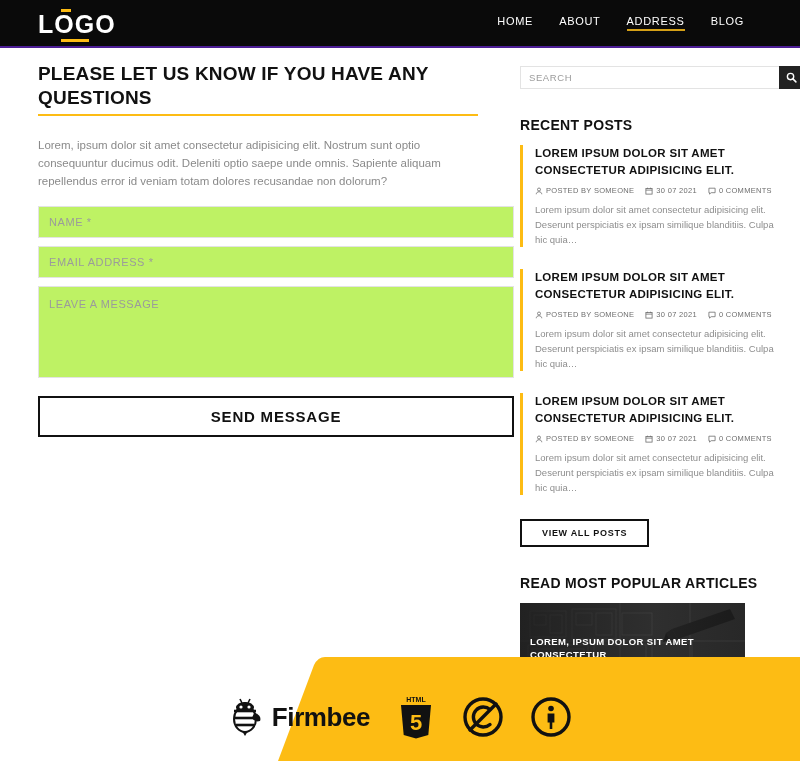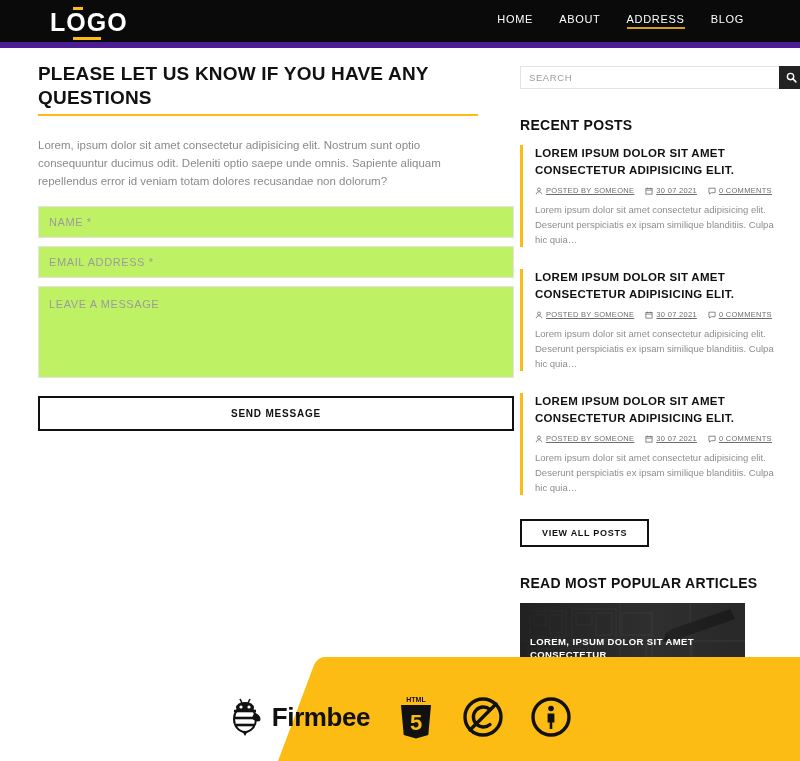--- a/index.html
+++ b/index.html
@@ -12,22 +12,22 @@
   }
   .page { position: relative; width: 800px; height: 761px; background: #fff; }
 
   
   .header {
     height: 48px;
     background: #0a0a0a;
     display: flex;
     align-items: center;
     justify-content: space-between;
-    padding: 0 56px 0 50px;
-    border-bottom: 6px solid #4c1d95;
+    padding: 0 56px 0 38px;
+    border-bottom: 2px solid #4c1d95;
     text-align: center;
   }
   .logo-wrap { position: relative; display: inline-block; padding-top: 2px; }
   .logo-text {
     color: #ffffff;
     font-size: 25px;
     font-weight: 700;
     letter-spacing: 1px;
     line-height: 26px;
   }
@@ -110,21 +110,21 @@
   .field-message {
     height: 92px;
     resize: none;
     line-height: 16px;
   }
   .send-btn {
     width: 100%;
     background: #ffffff;
     border: 2px solid #111111;
     color: #111111;
-    font-size: 10px;
+    font-size: 15px;
     font-weight: 700;
     letter-spacing: 0.8px;
     padding: 10px 0;
     margin-top: 6px;
     cursor: pointer;
     font-family: "Liberation Sans", sans-serif;
   }
 
   
   .search-row { display: flex; width: 283px; height: 23px; }
@@ -175,21 +175,20 @@
     letter-spacing: 0.3px;
   }
   .post-meta {
     display: flex;
     align-items: flex-end;
     gap: 11px;
     margin-top: 7px;
     font-size: 7.5px;
     letter-spacing: 0.3px;
     color: #6d6d6d;
-    text-decoration: underline;
   }
   .meta-item { display: flex; align-items: center; gap: 3px; white-space: nowrap; }
   .meta-item svg { width: 8px; height: 8px; flex: none; }
   .post-excerpt {
     margin-top: 7px;
     font-size: 9.5px;
     line-height: 15px;
     color: #8d8d8d;
   }
 

